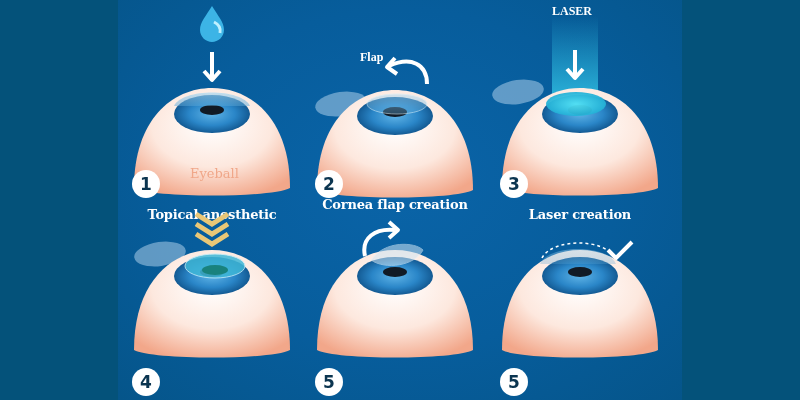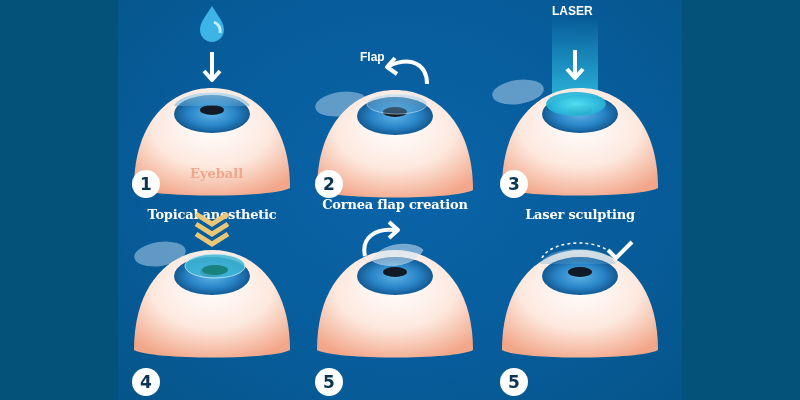--- a/index.html
+++ b/index.html
@@ -7,22 +7,22 @@
   .stage{position:relative;width:800px;height:400px;background:#04527a;}
   .panel{position:absolute;left:118px;top:0;width:564px;height:400px;
     background:radial-gradient(ellipse at 50% 45%, #0a64a8 0%, #075d9c 55%, #05558a 100%);}
   .step{position:absolute;width:180px;height:200px;}
   .step svg{position:absolute;left:0;top:0;overflow:visible;}
   .badge{position:absolute;width:28px;height:28px;border-radius:50%;background:#fff;
     color:#0b3550;font-family:"DejaVu Sans","Liberation Sans",sans-serif;font-weight:bold;
     font-size:17px;line-height:28px;text-align:center;}
   .caption{position:absolute;left:0;width:180px;text-align:center;color:#fff;font-weight:bold;
     font-size:13px;font-family:"DejaVu Serif","Liberation Serif",serif;letter-spacing:-0.2px;}
-  .label-eyeball{position:absolute;color:#f0a789;font-weight:bold;font-size:13px;}
-  .label-top{position:absolute;color:#fff;font-weight:bold;font-size:12px;font-family:Liberation Sans, sans-serif;}
+  .label-eyeball{position:absolute;color:#f0a789;font-weight:normal;font-size:13px;}
+  .label-top{position:absolute;color:#fff;font-weight:bold;font-size:12px;font-family:Liberation Serif, serif;}
 </style>
 </head>
 <body>
 
 <div class="stage">
   <div class="panel"></div>
 
   <svg width="0" height="0" style="position:absolute">
     <defs>
       <radialGradient id="ballGrad" cx="50%" cy="35%" r="70%">
@@ -87,21 +87,21 @@
       <rect x="62" y="16" width="46" height="88" fill="url(#laserGrad)"></rect>
       <line x1="85" y1="50" x2="85" y2="76" stroke="#fff" stroke-width="4"></line>
       <polyline points="77,69 85,78 93,69" stroke="#fff" stroke-width="4" fill="none" stroke-linejoin="round"></polyline>
       <ellipse cx="28" cy="92" rx="26" ry="12" fill="#b9d8ef" opacity="0.5" transform="rotate(-8 28 92)"></ellipse>
       <use href="#eyeball" x="0" y="70" width="180" height="130"></use>
       <ellipse cx="86" cy="104" rx="30" ry="12" fill="url(#cyanCornea)" opacity="0.95"></ellipse>
     </svg>
     <div class="label-top" style="left:62px;top:4px;">LASER</div>
     <div class="badge" style="left:10px;top:170px;">3</div>
   </div>
-  <div class="caption" style="left:490px;top:207px;">Laser sculpting</div>
+  <div class="caption" style="left:490px;top:207px;">Laser creation</div>
 
   <div class="step" style="left:122px;top:200px;">
     <svg width="180" height="200">
       <g stroke="#e9c777" stroke-width="5" fill="none">
         <polyline points="74,14 90,24 106,14"></polyline>
         <polyline points="74,24 90,34 106,24"></polyline>
         <polyline points="74,34 90,44 106,34"></polyline>
       </g>
       <ellipse cx="38" cy="54" rx="26" ry="12" fill="#b9d8ef" opacity="0.5" transform="rotate(-8 38 54)"></ellipse>
       <use href="#eyeball" x="0" y="32" width="180" height="130"></use>

